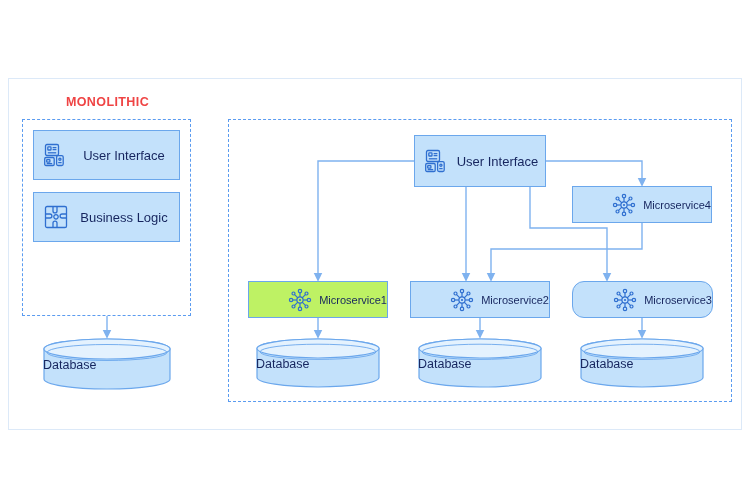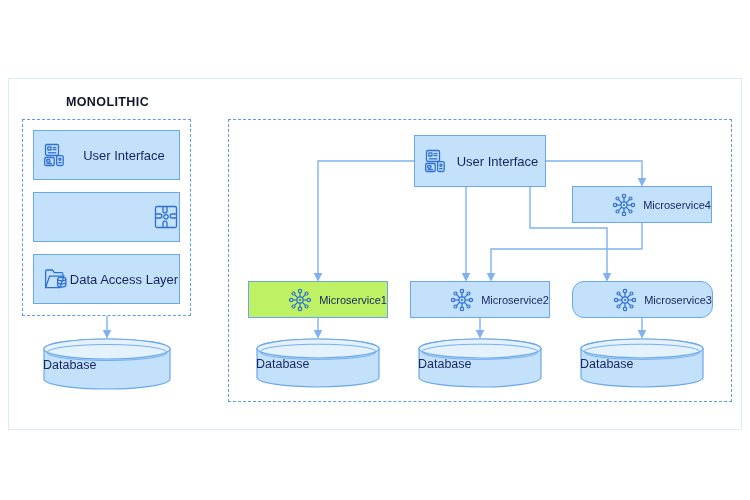--- a/index.html
+++ b/index.html
@@ -14,21 +14,21 @@
   
   .outer-frame{
     position:absolute;left:8px;top:78px;width:734px;height:352px;
     border:1px solid #dce9f8;background:#ffffff;box-sizing:border-box;
   }
 
   
   .section-title{
     position:absolute;
     font-size:12.5px;font-weight:bold;letter-spacing:.4px;
-    color:#0f172a;text-align:center;white-space:nowrap;
+    color:#ef4444;text-align:center;white-space:nowrap;
   }
   #title-mono{left:20px;top:95px;width:175px;}
   #title-micro{left:230px;top:95px;width:500px;}
 
   
   .dashed-group{
     position:absolute;box-sizing:border-box;
     border:1.6px dashed #5a9bf0;background:transparent;
   }
   #group-mono{left:22px;top:119px;width:169px;height:197px;}
@@ -152,35 +152,23 @@
     <span class="ico">
       <svg viewBox="0 0 26 26" width="26" height="26" fill="none" stroke="#2f6fd0" stroke-width="1.3">
         <rect x="2.5" y="2.5" width="21" height="21" rx="1.6"></rect>
         <path d="M2.5,10 h4.4 a2,2 0 1 1 0,4 h-4.4"></path>
         <path d="M23.5,10 h-4.4 a2,2 0 1 0 0,4 h4.4"></path>
         <path d="M10,2.5 v4.4 a2,2 0 1 0 4,0 v-4.4"></path>
         <path d="M10,23.5 v-4.4 a2,2 0 1 1 4,0 v4.4"></path>
         <path d="M13,10.6 a2.2,2.2 0 1 0 0,4.4 a2.2,2.2 0 1 0 0,-4.4"></path>
       </svg>
     </span>
-  </div>
-
-  <div class="box centered" id="mono-dal" style="background: rgb(195, 225, 251); border-color: rgb(107, 167, 236);">
-    <span class="ico">
-      <svg viewBox="0 0 26 26" width="26" height="26" fill="none" stroke="#2f6fd0" stroke-width="1.3">
-        <path d="M2.6,21.6 V5.4 a1.4,1.4 0 0 1 1.4,-1.4 h5.4 l1.9,2.6 h7.2
-                 a1.4,1.4 0 0 1 1.4,1.4 v1.6"></path>
-        <path d="M2.6,21.6 h14.2 l4.1,-11.5 h-14.3 z"></path>
-        <ellipse cx="18.7" cy="13.1" rx="4.1" ry="1.7"></ellipse>
-        <path d="M14.6,13.1 v6.2 c0,0.95 1.84,1.7 4.1,1.7 s4.1,-0.75 4.1,-1.7 v-6.2"></path>
-        <path d="M14.6,16.2 c0,0.95 1.84,1.7 4.1,1.7 s4.1,-0.75 4.1,-1.7"></path>
-      </svg>
-    </span>
-    <span class="label">Data Access Layer</span>
-  </div>
+    <span class="label">Business Logic</span>
+  </div>
+
 
   <div class="db" id="db-mono">
     <svg viewBox="0 0 128 52" width="128" height="52" preserveAspectRatio="none">
       <path d="M1,11 a63,10 0 0 1 126,0 v30 a63,10 0 0 1 -126,0 z" fill="#c3e1fb" stroke="#6ba7ec" stroke-width="1.2"></path>
       <ellipse cx="64" cy="11" rx="63" ry="10" fill="#e4f2fe" stroke="#6ba7ec" stroke-width="1.2"></ellipse>
       <ellipse cx="64" cy="14.5" rx="60" ry="8" fill="none" stroke="#6ba7ec" stroke-width="0.9"></ellipse>
     </svg>
     <span class="db-text">Database</span>
   </div>
 

